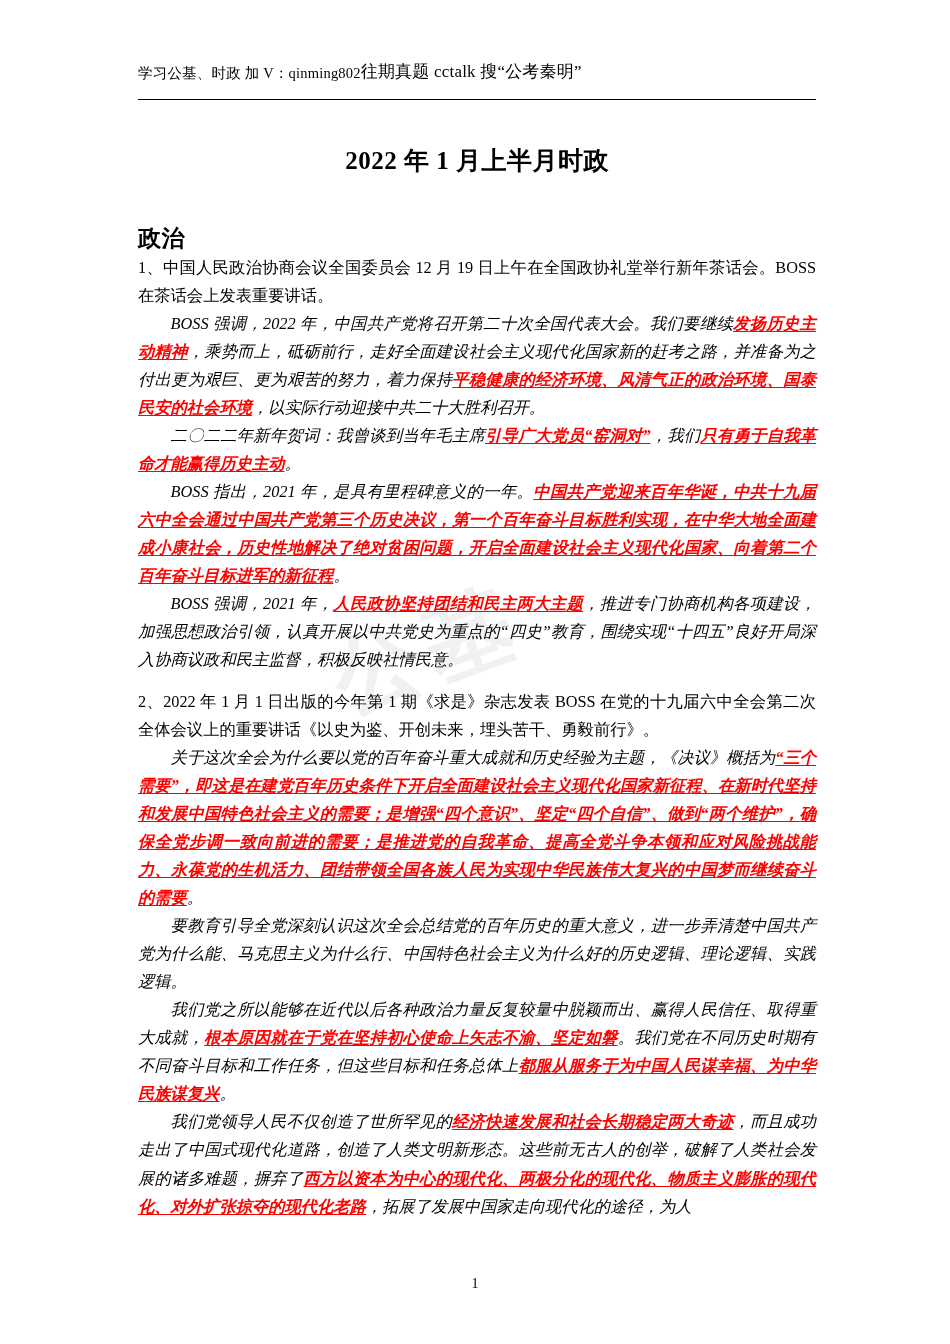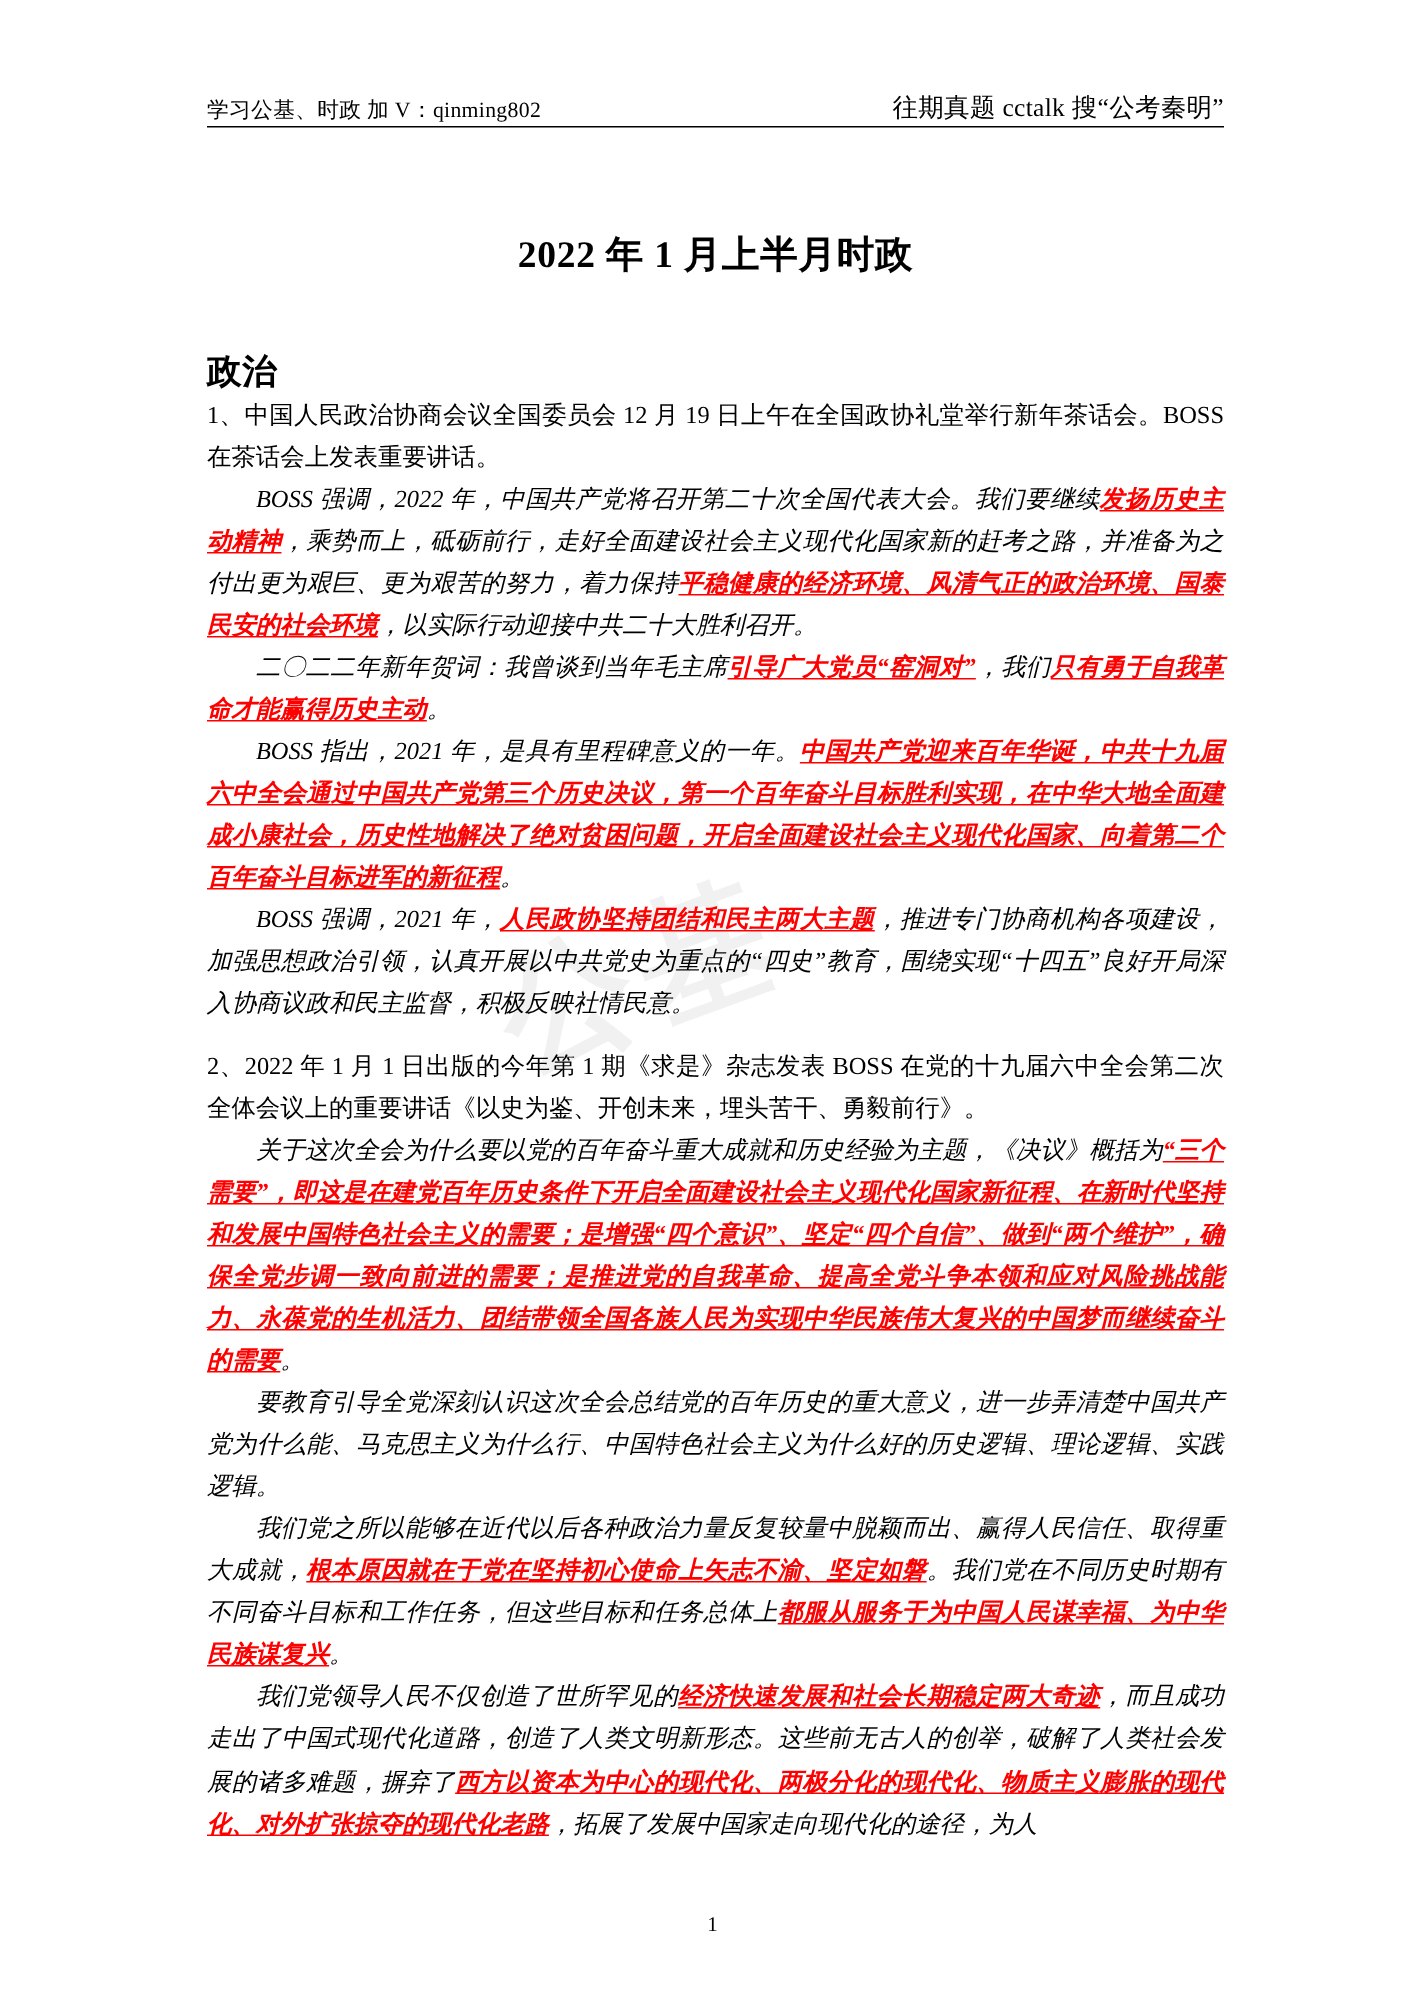--- a/index.html
+++ b/index.html
@@ -18,35 +18,35 @@
     overflow: hidden;
   }
   .content {
     position: absolute;
     left: 138px;
     top: 60px;
     width: 678px;
   }
   .header {
     display: flex;
-    justify-content: space-between;
+    justify-content: flex-start;
     align-items: flex-end;
     font-size: 14.5px;
-    padding-bottom: 1px;
+    padding-bottom: 16px;
     border-bottom: 1px solid #000;
     letter-spacing: 0.2px;
   }
   .header-right {
     font-size: 17px;
   }
   .doc-title {
     text-align: center;
     font-size: 25px;
     font-weight: bold;
-    margin-top: 68px;
+    margin-top: 44px;
     letter-spacing: 0.5px;
   }
   .section-title {
     font-size: 23px;
     font-weight: bold;
     margin-top: 46px;
     letter-spacing: 0.5px;
   }
   p.para {
     font-size: 16.3px;

